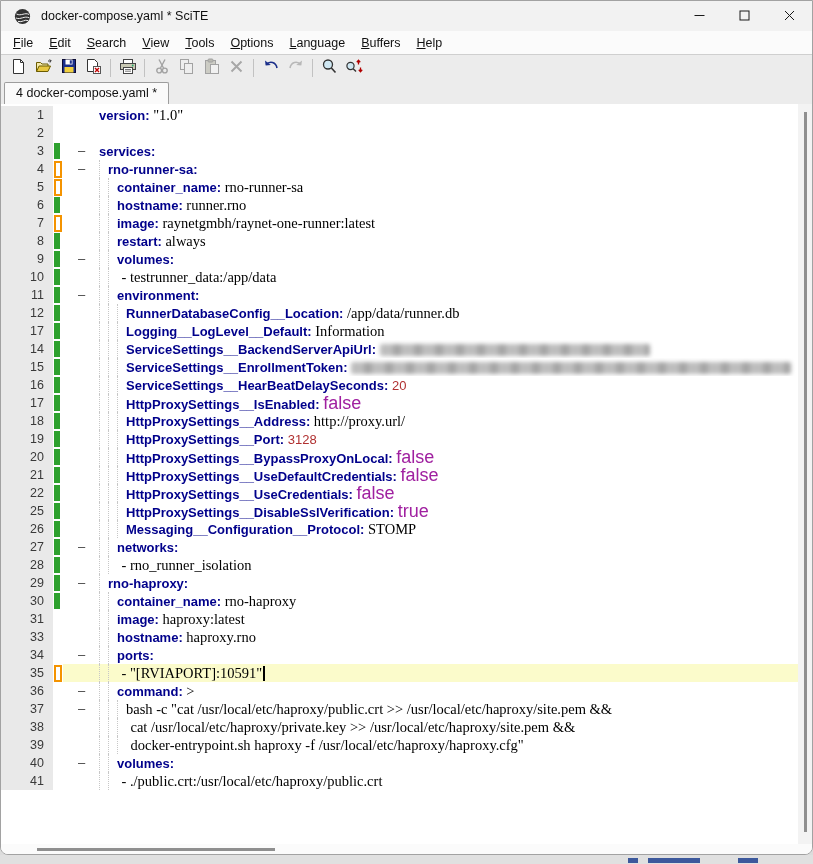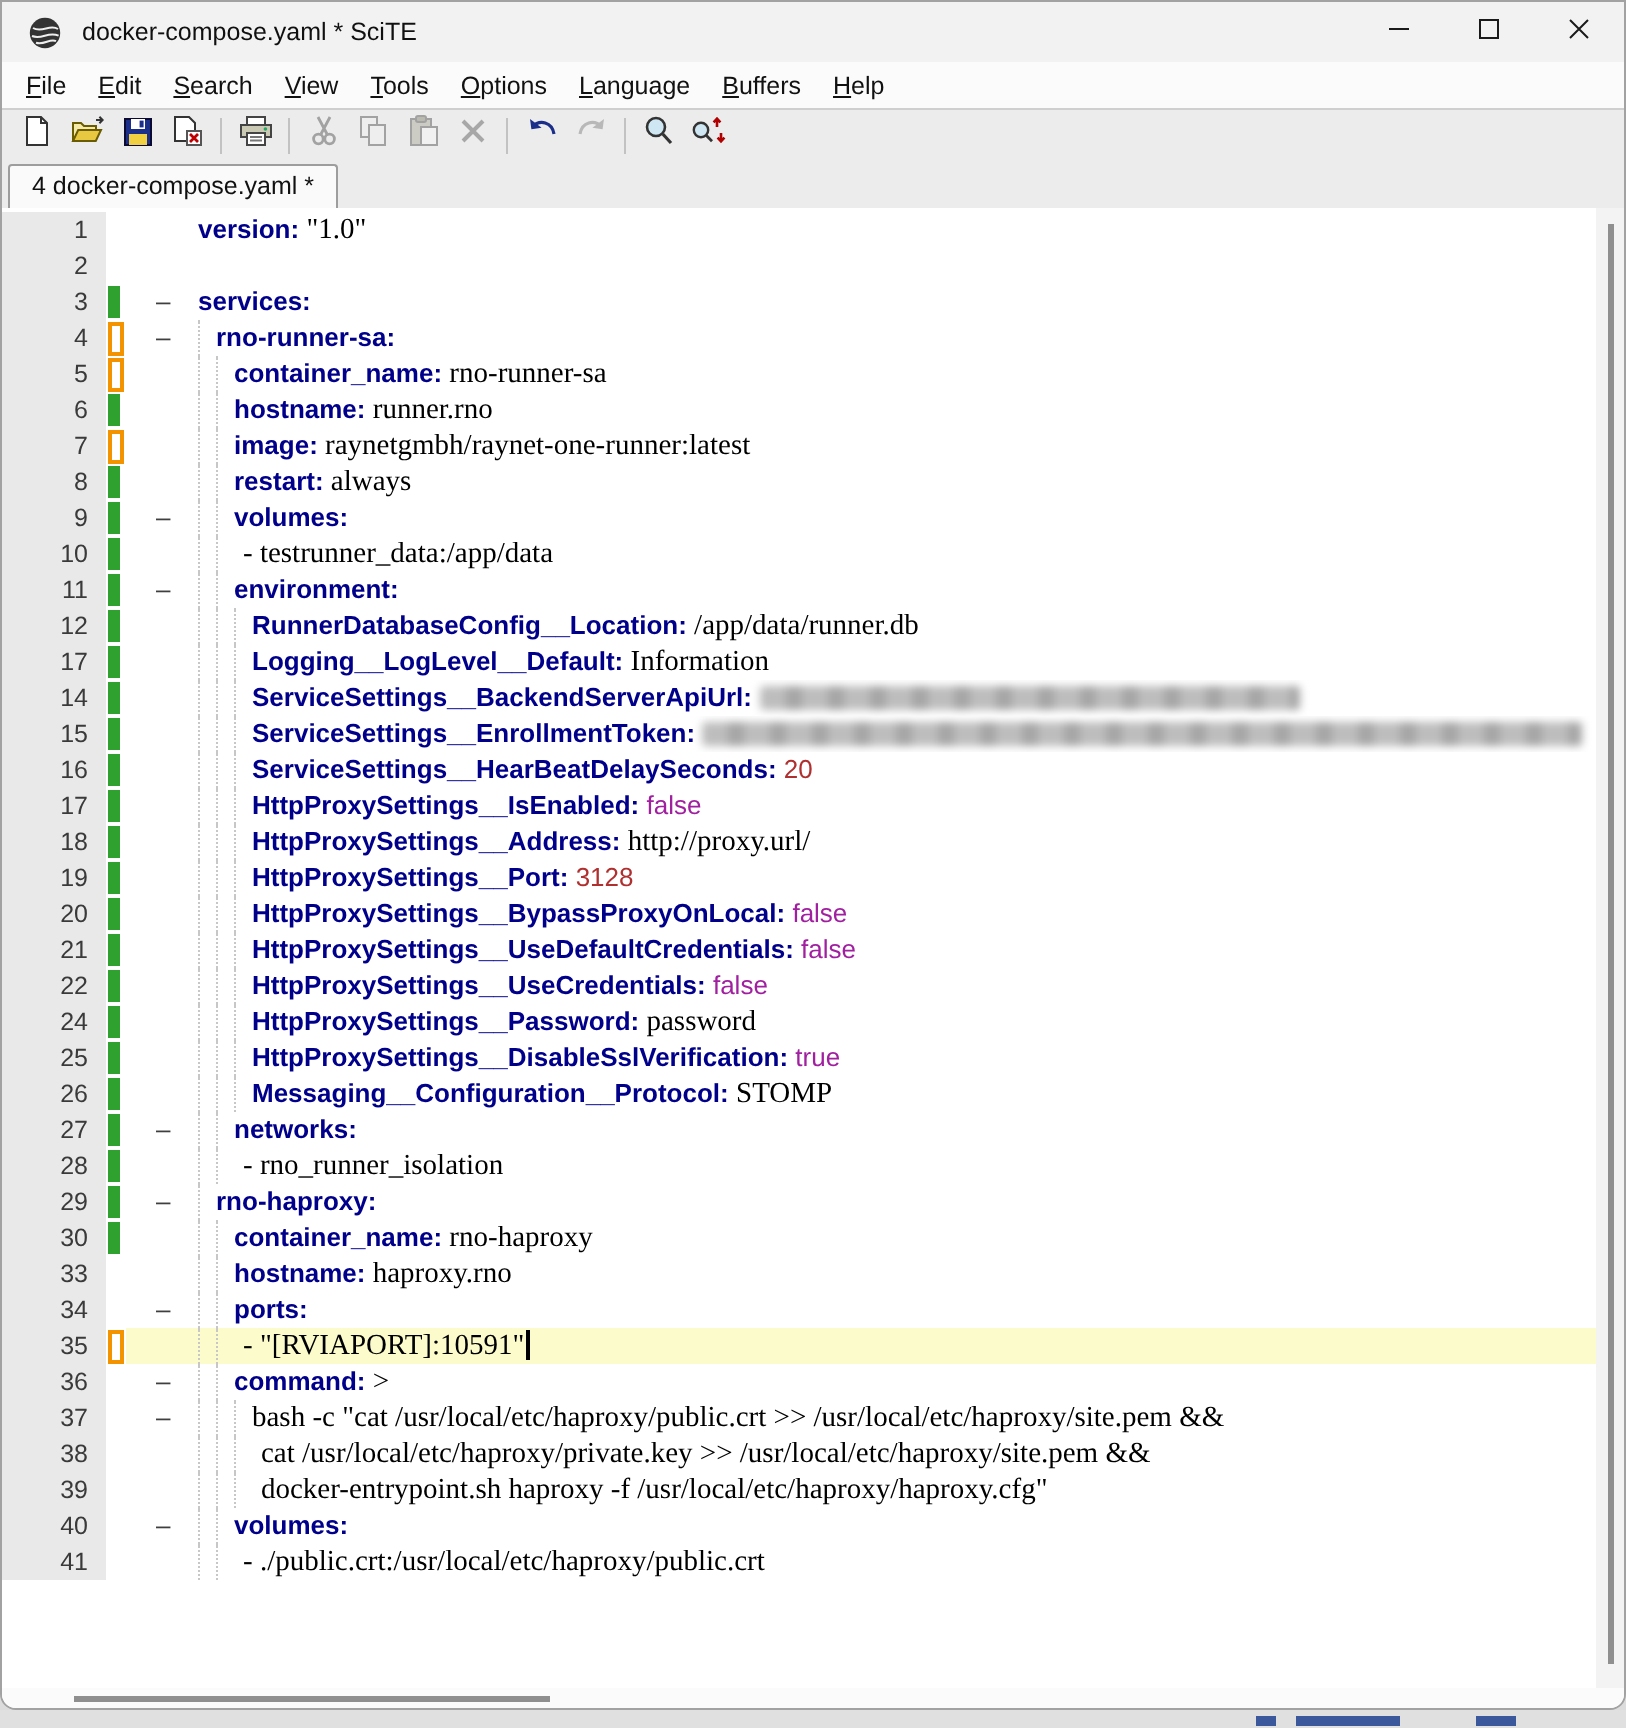--- a/index.html
+++ b/index.html
@@ -42,21 +42,21 @@
   .mk.o::after{content:"";position:absolute;left:1px;top:1px;width:4px;height:13px;
       background:#fff;border:2px solid var(--mk-orange);}
   .code{flex:1;position:relative;line-height:18px;white-space:pre;overflow:hidden;}
   .line.current .code{background:var(--caretline);}
   .fold{position:absolute;left:15px;top:0;color:#3f3f3f;font-size:13px;line-height:18px;}
   .guide{position:absolute;top:0;bottom:0;border-left:1px dotted #c7c7c7;}
   .txt{display:block;line-height:18px;}
   .k{color:var(--c-key);font-weight:bold;font-size:13px;}
   .v,.s{font-family:"Liberation Serif",serif;font-size:14.5px;color:#000;}
   .n{color:var(--c-num);font-size:13px;}
-  .w{color:var(--c-kw);font-size:13px;}
+  .w{color:var(--c-kw);font-size:18px;}
   .b{display:inline-block;height:12px;border-radius:2px;vertical-align:middle;
      filter:blur(2px);
      background:repeating-linear-gradient(90deg,#bdbdbd 0 13px,#a6a6a6 13px 21px);}
   .caret-bar{display:inline-block;width:1.5px;height:15px;background:#000;
      vertical-align:middle;margin-left:1px;}
   
   .vscroll{position:absolute;top:0;bottom:0;right:0;width:14px;background:#f3f3f3;}
   .vthumb{position:absolute;right:5px;top:8px;bottom:12px;width:3px;background:#8f8f8f;}
   .hscroll{height:10px;background:#fbfbfb;position:relative;flex:none;}
   .hthumb{position:absolute;left:36px;width:238px;top:4px;height:3px;background:#8f8f8f;}
@@ -314,25 +314,20 @@
           <span class="ln">21</span>
           <span class="mk g"></span>
           <span class="code"><span class="guide" style="left: 36px;"></span><span class="guide" style="left: 45px;"></span><span class="guide" style="left: 54px;"></span><span class="txt" style="padding-left: 63px;"><span class="k">HttpProxySettings__UseDefaultCredentials:</span><span class="v"> </span><span class="w">false</span></span></span>
         </div>
         <div class="line">
           <span class="ln">22</span>
           <span class="mk g"></span>
           <span class="code"><span class="guide" style="left: 36px;"></span><span class="guide" style="left: 45px;"></span><span class="guide" style="left: 54px;"></span><span class="txt" style="padding-left: 63px;"><span class="k">HttpProxySettings__UseCredentials:</span><span class="v"> </span><span class="w">false</span></span></span>
         </div>
         <div class="line">
-          <span class="ln">24</span>
-          <span class="mk g"></span>
-          <span class="code"><span class="guide" style="left: 36px;"></span><span class="guide" style="left: 45px;"></span><span class="guide" style="left: 54px;"></span><span class="txt" style="padding-left: 63px;"><span class="k">HttpProxySettings__Password:</span><span class="v"> password</span></span></span>
-        </div>
-        <div class="line">
           <span class="ln">25</span>
           <span class="mk g"></span>
           <span class="code"><span class="guide" style="left: 36px;"></span><span class="guide" style="left: 45px;"></span><span class="guide" style="left: 54px;"></span><span class="txt" style="padding-left: 63px;"><span class="k">HttpProxySettings__DisableSslVerification:</span><span class="v"> </span><span class="w">true</span></span></span>
         </div>
         <div class="line">
           <span class="ln">26</span>
           <span class="mk g"></span>
           <span class="code"><span class="guide" style="left: 36px;"></span><span class="guide" style="left: 45px;"></span><span class="guide" style="left: 54px;"></span><span class="txt" style="padding-left: 63px;"><span class="k">Messaging__Configuration__Protocol:</span><span class="v"> STOMP</span></span></span>
         </div>
         <div class="line">
@@ -347,20 +342,25 @@
         </div>
         <div class="line">
           <span class="ln">29</span>
           <span class="mk g"></span>
           <span class="code"><span class="guide" style="left: 36px;"></span><span class="fold">–</span><span class="txt" style="padding-left: 45px;"><span class="k">rno-haproxy:</span></span></span>
         </div>
         <div class="line">
           <span class="ln">30</span>
           <span class="mk g"></span>
           <span class="code"><span class="guide" style="left: 36px;"></span><span class="guide" style="left: 45px;"></span><span class="txt" style="padding-left: 54px;"><span class="k">container_name:</span><span class="v"> rno-haproxy</span></span></span>
+        </div>
+        <div class="line">
+          <span class="ln">31</span>
+          <span class="mk"></span>
+          <span class="code"><span class="guide" style="left: 36px;"></span><span class="guide" style="left: 45px;"></span><span class="txt" style="padding-left: 54px;"><span class="k">image:</span><span class="v"> haproxy:latest</span></span></span>
         </div>
         <div class="line">
           <span class="ln">33</span>
           <span class="mk"></span>
           <span class="code"><span class="guide" style="left: 36px;"></span><span class="guide" style="left: 45px;"></span><span class="txt" style="padding-left: 54px;"><span class="k">hostname:</span><span class="v"> haproxy.rno</span></span></span>
         </div>
         <div class="line">
           <span class="ln">34</span>
           <span class="mk"></span>
           <span class="code"><span class="guide" style="left: 36px;"></span><span class="guide" style="left: 45px;"></span><span class="fold">–</span><span class="txt" style="padding-left: 54px;"><span class="k">ports:</span></span></span>

